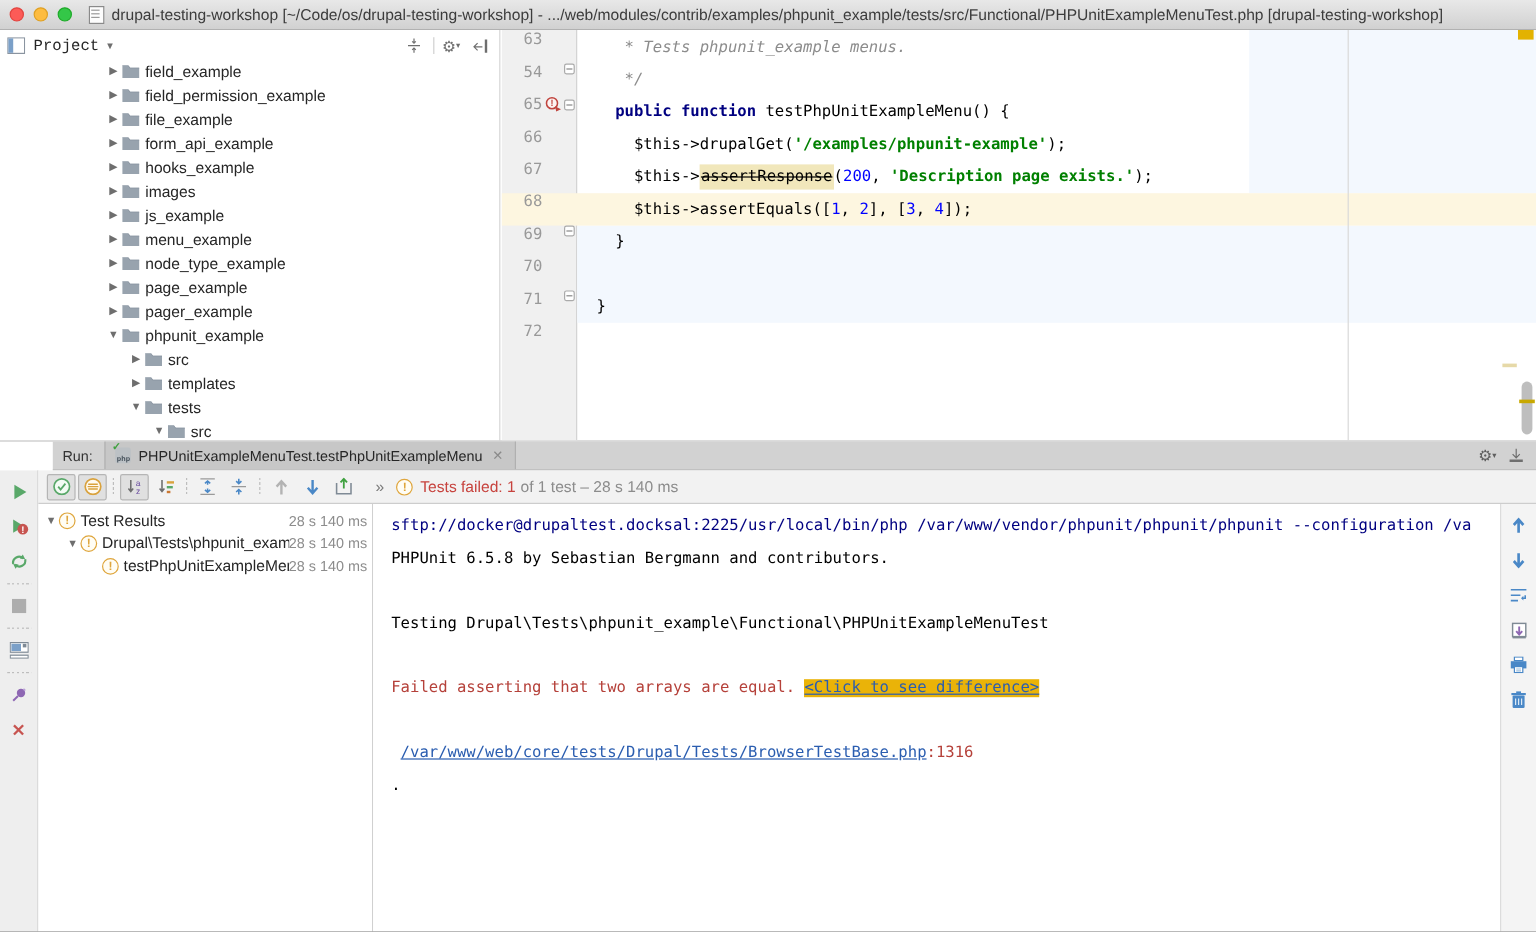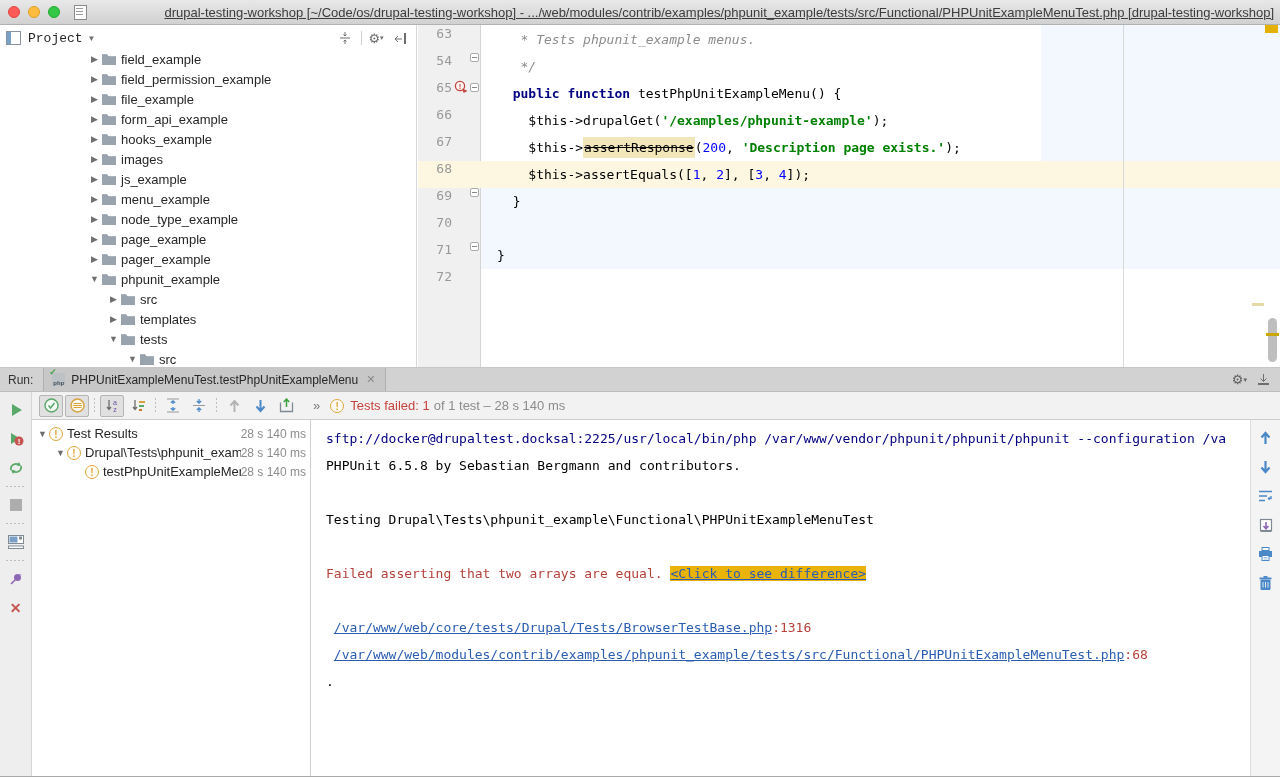--- a/index.html
+++ b/index.html
@@ -10,22 +10,22 @@
     background:linear-gradient(#e8e8e8,#d1d1d1);border-bottom:1px solid #b1b1b1;
     display:flex;align-items:center;box-sizing:border-box;}
   .tl{width:12px;height:12px;border-radius:50%;margin-left:8px;box-sizing:border-box;}
   .tl.red{background:#fc5b57;border:1px solid #e2443f;}
   .tl.yel{background:#fdbc40;border:1px solid #dfa023;}
   .tl.grn{background:#34c748;border:1px solid #1eab29;}
   .doc-ic{width:11px;height:13px;margin-left:14px;background:#fdfdfd;border:1px solid #8a8a8a;
     position:relative;}
   .doc-ic::after{content:"";position:absolute;left:1px;top:2px;width:7px;height:1px;background:#9a9a9a;
     box-shadow:0 3px 0 #9a9a9a,0 6px 0 #9a9a9a;}
-  .title-text{flex:1;text-align:right;font-size:13px;color:#3c3c3c;white-space:nowrap;
-    overflow:hidden;padding:0 6px;text-decoration:underline;}
+  .title-text{flex:1;text-align:left;font-size:13px;color:#3c3c3c;white-space:nowrap;
+    overflow:hidden;padding:0 6px;}
   
   .project{position:absolute;left:0;top:25px;width:417px;height:342px;background:#fff;
     border-right:1px solid #d6d6d6;box-sizing:border-box;overflow:hidden;}
   .phead{height:22px;display:flex;align-items:center;padding:2px 6px 0 6px;}
   .phead .pwicon{width:16px;height:14px;margin-right:6px;}
   .phead .plabel{font-size:13px;color:#262626;font-family:Liberation Mono, monospace;}
   .phead .caret{font-size:8px;color:#6e6e6e;margin-left:5px;}
   .phead .sp{flex:1;}
   .hbtn{width:20px;height:18px;display:flex;align-items:center;justify-content:center;margin-left:4px;}
   .hsep{width:1px;height:14px;background:#d0d0d0;margin-left:6px;}
@@ -49,21 +49,21 @@
   .ctext{font:13px/27px "DejaVu Sans Mono",monospace;white-space:pre;padding-left:16px;}
   .t-p{color:#000}.t-k{color:#000080;font-weight:bold}.t-s{color:#008000;font-weight:bold}
   .t-n{color:#0000ff}.t-c{color:#8c8c8c;font-style:italic}
   .t-d{color:#000;text-decoration:line-through;background:#f1e7bb;padding:3px 1px;}
   .insp-box{position:absolute;right:2px;top:0;width:13px;height:8px;background:#e3b200;z-index:5;}
   .stripe-mark{position:absolute;right:16px;top:278px;width:12px;height:3px;background:#e6d9a8;z-index:5;}
   .vthumb{position:absolute;right:3px;top:293px;width:9px;height:44px;background:#a8a8a8;
     border-radius:5px;opacity:.75;z-index:5;}
   .vthumb-mark{position:absolute;right:1px;top:308px;width:13px;height:3px;background:#c8a800;z-index:6;}
   
-  .runpanel{position:absolute;left:0;top:367px;width:1280px;height:410px;border-top:1px solid #c6c6c6;box-sizing:border-box;}
+  .runpanel{position:absolute;left:0;top:367px;width:1280px;height:410px;border-top:1px solid #c6c6c6;box-sizing:border-box;padding-left:44px;}
   .runtabs{height:24px;background:#d2d2d2;border-bottom:1px solid #bdbdbd;display:flex;align-items:center;box-sizing:border-box;}
   .runlabel{font-size:12px;color:#333;margin-left:8px;}
   .runtab{height:23px;display:flex;align-items:center;background:#c7c7c7;border-left:1px solid #b0b0b0;
     border-right:1px solid #b0b0b0;margin-left:10px;padding:0 8px;}
   .phpic{width:13px;height:13px;background:#bcc1c5;border-radius:2px;position:relative;flex:none;}
   .phpic i{position:absolute;left:0;right:0;bottom:0px;font:bold 6px "Liberation Sans",sans-serif;
     font-style:normal;color:#44505a;text-align:center;}
   .phpic b{position:absolute;left:-3px;top:-6px;color:#3fa13f;font-size:9px;}
   .runtab .ttitle{font-size:12px;color:#262626;margin:0 6px;white-space:nowrap;}
   .tabclose{font-size:11px;color:#8a8a8a;padding:0 2px;}
@@ -553,21 +553,20 @@
       <div class="vdiv"></div>
       <div class="console">
           <div class="cline"><span class="cs-sys">sftp://docker@drupaltest.docksal:2225/usr/local/bin/php /var/www/vendor/phpunit/phpunit/phpunit --configuration /va</span></div>
           <div class="cline"><span class="cs-p">PHPUnit 6.5.8 by Sebastian Bergmann and contributors.</span></div>
           <div class="cline"></div>
           <div class="cline"><span class="cs-p">Testing Drupal\Tests\phpunit_example\Functional\PHPUnitExampleMenuTest</span></div>
           <div class="cline"></div>
           <div class="cline"><span class="cs-e">Failed asserting that two arrays are equal. </span><span class="cs-lh">&lt;Click to see difference&gt;</span></div>
           <div class="cline"></div>
           <div class="cline"><span class="cs-p"> </span><span class="cs-l">/var/www/web/core/tests/Drupal/Tests/BrowserTestBase.php</span><span class="cs-e">:1316</span></div>
-          <div class="cline"><span class="cs-p"> </span><span class="cs-l">/var/www/web/modules/contrib/examples/phpunit_example/tests/src/Functional/PHPUnitExampleMenuTest.php</span><span class="cs-e">:68</span></div>
           <div class="cline"><span class="cs-p">.</span></div>
         </div>
     </div>
 
     <div class="cstrip">
       <span class="sbtn">
         <svg width="13" height="14" viewBox="0 0 13 14">
             <path d="M6.5 13V3M2.5 6.5L6.5 2l4 4.5" fill="none" stroke="#4a88c7" stroke-width="2.2"></path>
           </svg>
       </span>

